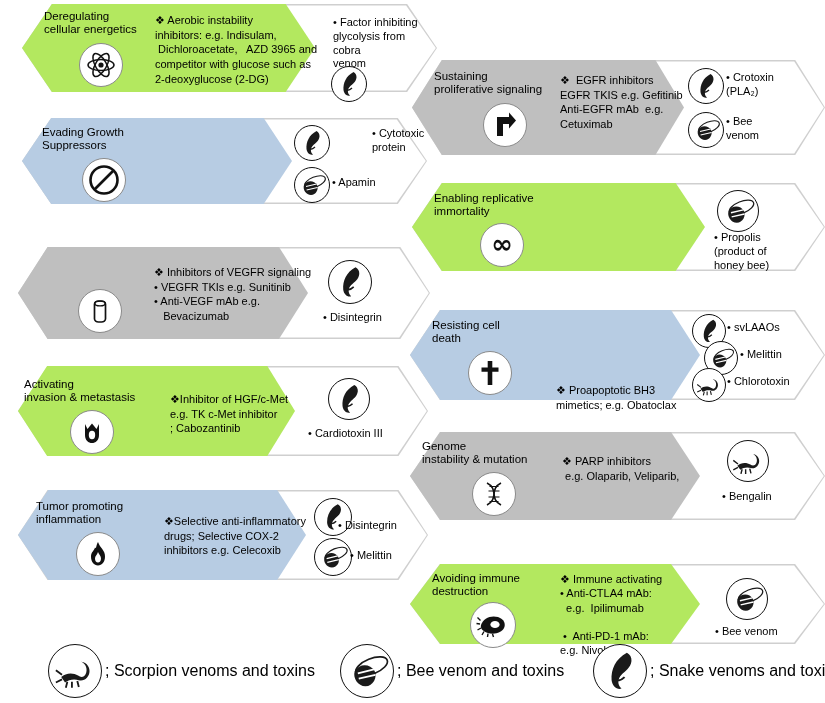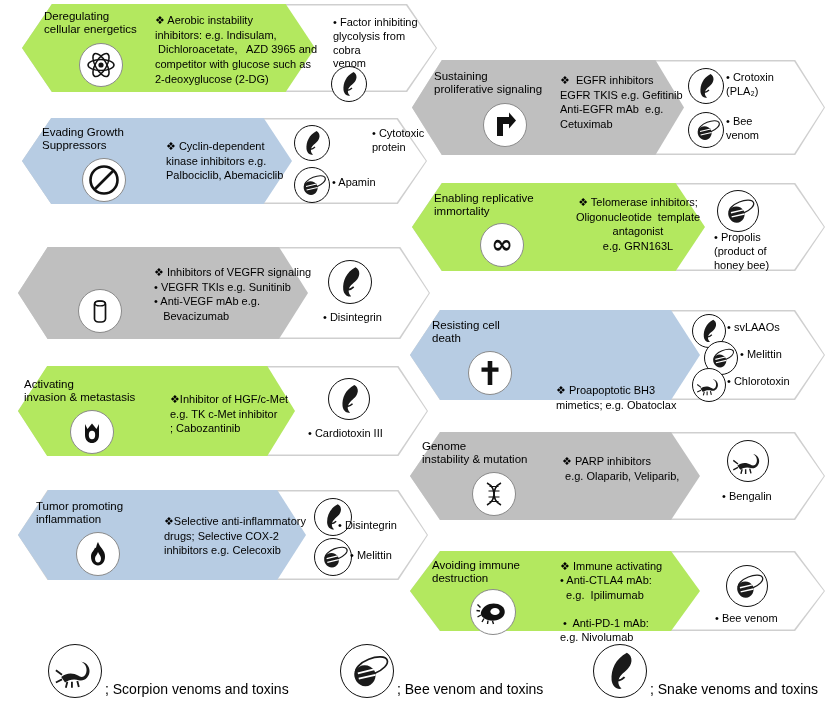--- a/index.html
+++ b/index.html
@@ -59,21 +59,21 @@
 
   
   .legend{position:absolute;left:0;top:638px;width:825px;height:65px;}
   .leg-item{position:absolute;top:0;height:65px;}
   .leg-badge{
     position:absolute;left:0;top:6px;width:52px;height:52px;
     border:1.5px solid #111;border-radius:50%;background:#fff;overflow:hidden;
   }
   .leg-badge svg{display:block;width:100%;height:100%;}
   .leg-text{
-    position:absolute;left:57px;top:24px;font-size:14px;white-space:pre;margin-top:19px;
+    position:absolute;left:57px;top:24px;font-size:16px;white-space:pre;
   }
 </style>
 </head>
 <body>
 
 <div id="stage">
 
   <div class="row" style="left:22px;top:4px;width:415px;height:88px;">
     <div class="hex-outer"></div>
     <div class="hex-inner"></div>
@@ -161,25 +161,20 @@
                  clip-path:polygon(0 50%,10.8% 0,89.5% 0,100% 50%,89.5% 100%,10.8% 100%);"></div>
     <div class="content">
       <div class="title" style="left:20px;top:8px;width:122px;white-space:pre-line;">Evading Growth
 Suppressors</div>
       <div class="hicon" style="left:60px;top:40px;width:42px;height:42px;">
         <svg viewBox="0 0 42 42">
             <circle cx="21" cy="21" r="13.5" fill="none" stroke="#111" stroke-width="2.6"></circle>
             <line x1="12" y1="30" x2="30" y2="12" stroke="#111" stroke-width="2.6"></line>
           </svg>
       </div>
-      <div class="blurb" style="left:144px;top:21px;width:160px;">
-        <span class="ln">❖ Cyclin-dependent</span><br>
-        <span class="ln">kinase inhibitors e.g.</span><br>
-        <span class="ln">Palbociclib, Abemaciclib</span>
-      </div>
       <div class="badge" style="left:272px;top:7px;width:34px;height:34px;">
         <svg viewBox="0 0 34 34">
             <path d="M21.5 5 C14 9,11 16,11.5 23 C12 27,15 29.5,18 28.5 C15 26,15.5 22,18 19.5 C20.5 17,24 15,24.5 10.5 C24.7 8,23.5 6,21.5 5 Z" fill="#1a1a1a"></path>
             <path d="M12.5 22 C15 24,18 23,20 21" fill="none" stroke="#1a1a1a" stroke-width="1.3"></path>
           </svg>
       </div>
       <div class="venom-lab" style="left:310px;top:9px;margin-left:40px;">• Cytotoxic
 protein</div>
       <div class="badge" style="left:272px;top:49px;width:34px;height:34px;">
         <svg viewBox="0 0 34 34">
@@ -198,26 +193,20 @@
     <div class="hex-fill" style="width:293px;background:#b3e85f;
          -webkit-clip-path:polygon(0 50%,10.2% 0,90% 0,100% 50%,90% 100%,10.2% 100%);
                  clip-path:polygon(0 50%,10.2% 0,90% 0,100% 50%,90% 100%,10.2% 100%);"></div>
     <div class="content">
       <div class="title" style="left:22px;top:9px;width:134px;white-space:pre-line;">Enabling replicative
 immortality</div>
       <div class="hicon" style="left:68px;top:40px;width:42px;height:42px;">
         <svg viewBox="0 0 42 42">
             <text x="21" y="29" text-anchor="middle" font-size="26" font-family="DejaVu Sans, sans-serif" font-weight="bold" fill="#111">∞</text>
           </svg>
-      </div>
-      <div class="blurb" style="left:143px;top:12px;width:166px;text-align:center;">
-        <span class="ln">❖ Telomerase inhibitors;</span><br>
-        <span class="ln">Oligonucleotide  template</span><br>
-        <span class="ln">antagonist</span><br>
-        <span class="ln">e.g. GRN163L</span>
       </div>
       <div class="badge" style="left:305px;top:7px;width:40px;height:40px;">
         <svg viewBox="0 0 34 34">
             <ellipse cx="20" cy="14" rx="11" ry="5" transform="rotate(-22 20 14)" fill="none" stroke="#1a1a1a" stroke-width="1.1"></ellipse>
             <path d="M9 17 C12 12,19 12,22 17 C24 21,21 27,16 27 C11 27,7.5 21.5,9 17 Z" fill="#1a1a1a"></path>
             <path d="M11 18.5 L21.5 16 M11.6 22 L22.5 19.5" stroke="#fff" stroke-width="1.2"></path>
           </svg>
       </div>
       <div class="venom-lab" style="left:302px;top:48px;">• Propolis
 (product of
@@ -390,21 +379,21 @@
         <svg viewBox="0 0 34 34">
             <ellipse cx="20" cy="14" rx="11" ry="5" transform="rotate(-22 20 14)" fill="none" stroke="#1a1a1a" stroke-width="1.1"></ellipse>
             <path d="M9 17 C12 12,19 12,22 17 C24 21,21 27,16 27 C11 27,7.5 21.5,9 17 Z" fill="#1a1a1a"></path>
             <path d="M11 18.5 L21.5 16 M11.6 22 L22.5 19.5" stroke="#fff" stroke-width="1.2"></path>
           </svg>
       </div>
       <div class="venom-lab" style="left:332px;top:59px;">• Melittin</div>
     </div>
   </div>
 
-  <div class="row" style="left:410px;top:551px;width:415px;height:80px;">
+  <div class="row" style="left:410px;top:564px;width:415px;height:80px;">
     <div class="hex-outer"></div>
     <div class="hex-inner"></div>
     <div class="hex-fill" style="width:290px;background:#b3e85f;
          -webkit-clip-path:polygon(0 50%,10.4% 0,90% 0,100% 50%,90% 100%,10.4% 100%);
                  clip-path:polygon(0 50%,10.4% 0,90% 0,100% 50%,90% 100%,10.4% 100%);"></div>
     <div class="content">
       <div class="title" style="left:22px;top:8px;width:130px;white-space:pre-line;">Avoiding immune
 destruction</div>
       <div class="hicon" style="left:60px;top:38px;width:44px;height:44px;">
         <svg viewBox="0 0 44 44">

